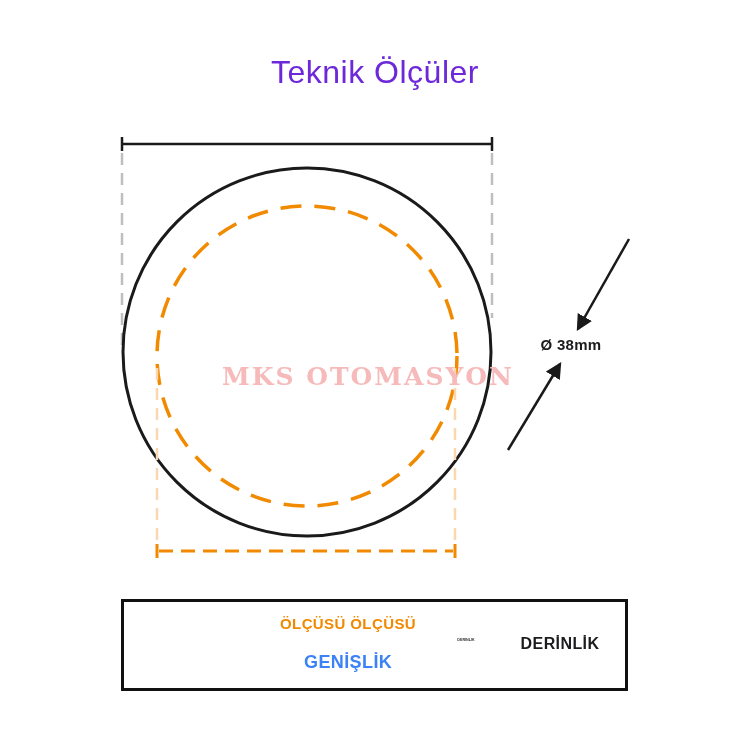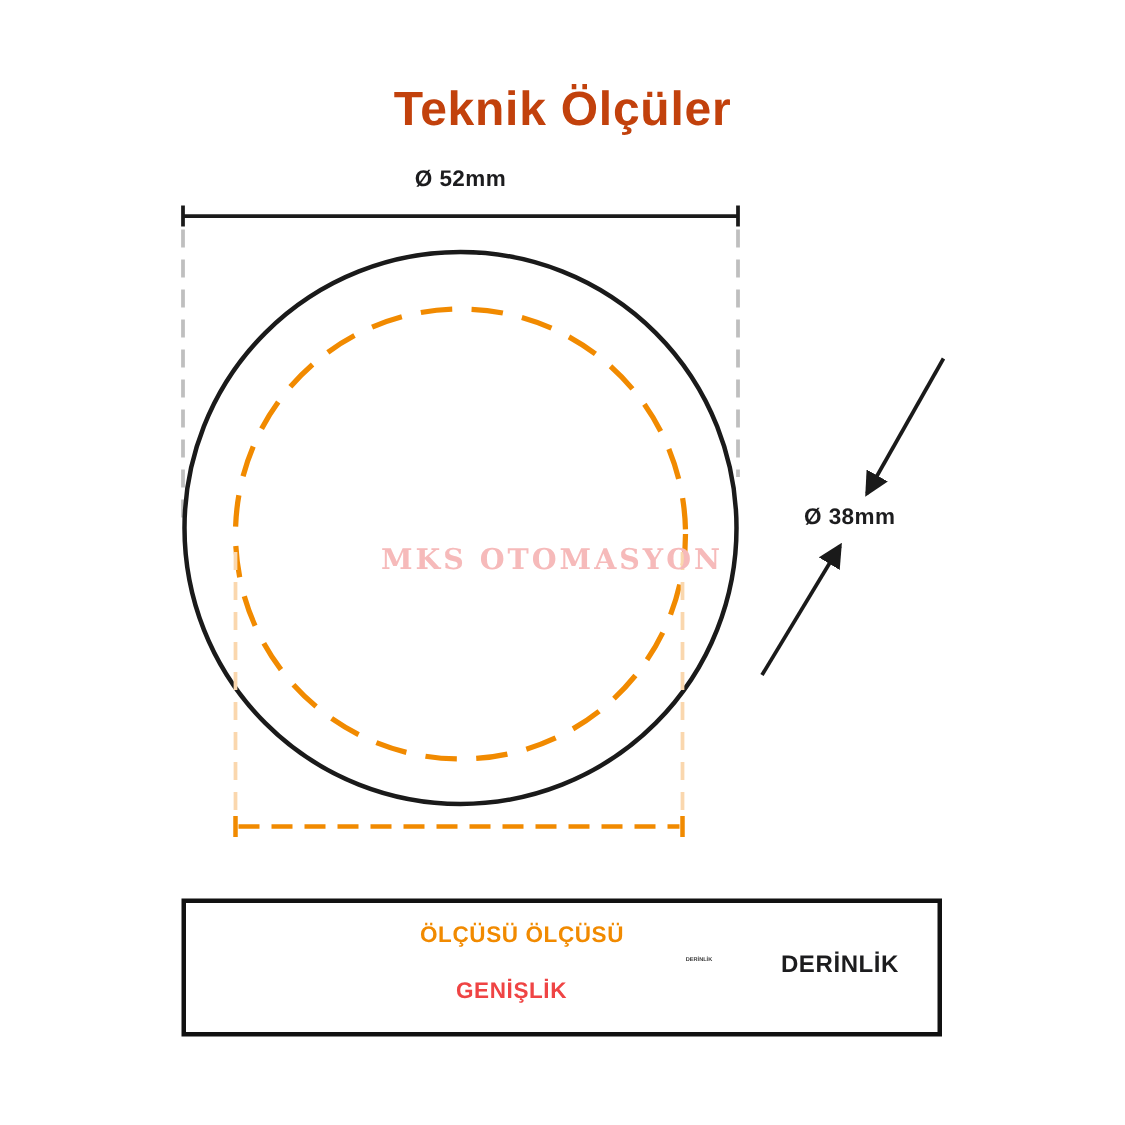--- a/index.html
+++ b/index.html
@@ -7,44 +7,44 @@
     position:relative;
     width:750px;height:750px;
     background:#ffffff;
     font-family:"Liberation Sans",sans-serif;
     overflow:hidden;
   }
   .abs{position:absolute;}
   #title{
     top:54px;left:0;width:750px;
     text-align:center;
-    font-size:32px;font-weight:700;
-    color:#c2410c;letter-spacing:.5px;
+    font-size:32px;font-weight:400;
+    color:#6d28d9;letter-spacing:.5px;
   }
   .dim-label{
     font-weight:bold;font-size:15px;color:#1c1c1e;
     text-align:center;letter-spacing:.3px;
   }
   #outer-dim-label{top:111px;left:122px;width:370px;}
   #cut-dim-label{top:557px;left:157px;width:298px;font-size:16px;color:#F18A00;}
-  #depth-dim-label{top:336px;left:536px;width:70px;text-align:left;}
+  #depth-dim-label{top:336px;left:536px;width:70px;text-align:center;}
   #watermark{
     top:362px;left:118px;width:500px;
     text-align:center;
     font-family:"DejaVu Serif","Liberation Serif",serif;
-    font-weight:bold;font-size:19px;letter-spacing:2px;
+    font-weight:bold;font-size:25px;letter-spacing:2px;
     color:#f6baba;
   }
   #legend-box{
     left:121px;top:599px;width:501px;height:86px;
     border:3px solid #111111;
     background:#ffffff;
   }
   #legend-cut-label{top:615px;left:280px;font-weight:bold;font-size:15px;color:#F18A00;letter-spacing:.4px;}
-  #legend-width-label{top:652px;left:304px;font-weight:bold;font-size:15px;color:#ef4444;letter-spacing:.4px;}
+  #legend-width-label{top:652px;left:304px;font-weight:bold;font-size:18px;color:#3b82f6;letter-spacing:.4px;}
   #legend-depth-label{top:635px;left:505px;width:110px;text-align:center;font-weight:bold;font-size:16px;color:#1c1c1e;letter-spacing:.4px;}
   #legend-depth-mini-label{
     top:637px;left:451px;width:30px;text-align:center;
     font-weight:bold;font-size:6px;color:#333;
     transform:scale(0.62);transform-origin:center;
     letter-spacing:0;
   }
   svg{position:absolute;top:0;left:0;}
 </style>
 </head>
@@ -90,21 +90,20 @@
     <line x1="134" y1="661" x2="262" y2="661" stroke="#1a1a1a" stroke-width="2.5"></line>
     <line x1="134" y1="654" x2="134" y2="668" stroke="#1a1a1a" stroke-width="2.5"></line>
     <line x1="262" y1="654" x2="262" y2="668" stroke="#1a1a1a" stroke-width="2.5"></line>
 
     <line x1="486" y1="608" x2="473" y2="633" stroke="#1a1a1a" stroke-width="1.6" marker-end="url(#arrowBlkSmall)"></line>
     <line x1="449" y1="674" x2="462" y2="649" stroke="#1a1a1a" stroke-width="1.6" marker-end="url(#arrowBlkSmall)"></line>
   </svg>
 
   <div id="title" class="abs">Teknik Ölçüler</div>
 
-  <div id="outer-dim-label" class="abs dim-label">Ø 52mm</div>
 
   <div id="watermark" class="abs">MKS OTOMASYON</div>
 
   <div id="depth-dim-label" class="abs dim-label">Ø 38mm</div>
 
 
   <div id="legend-box" class="abs"></div>
 
   <div id="legend-cut-label" class="abs">ÖLÇÜSÜ ÖLÇÜSÜ</div>
 

